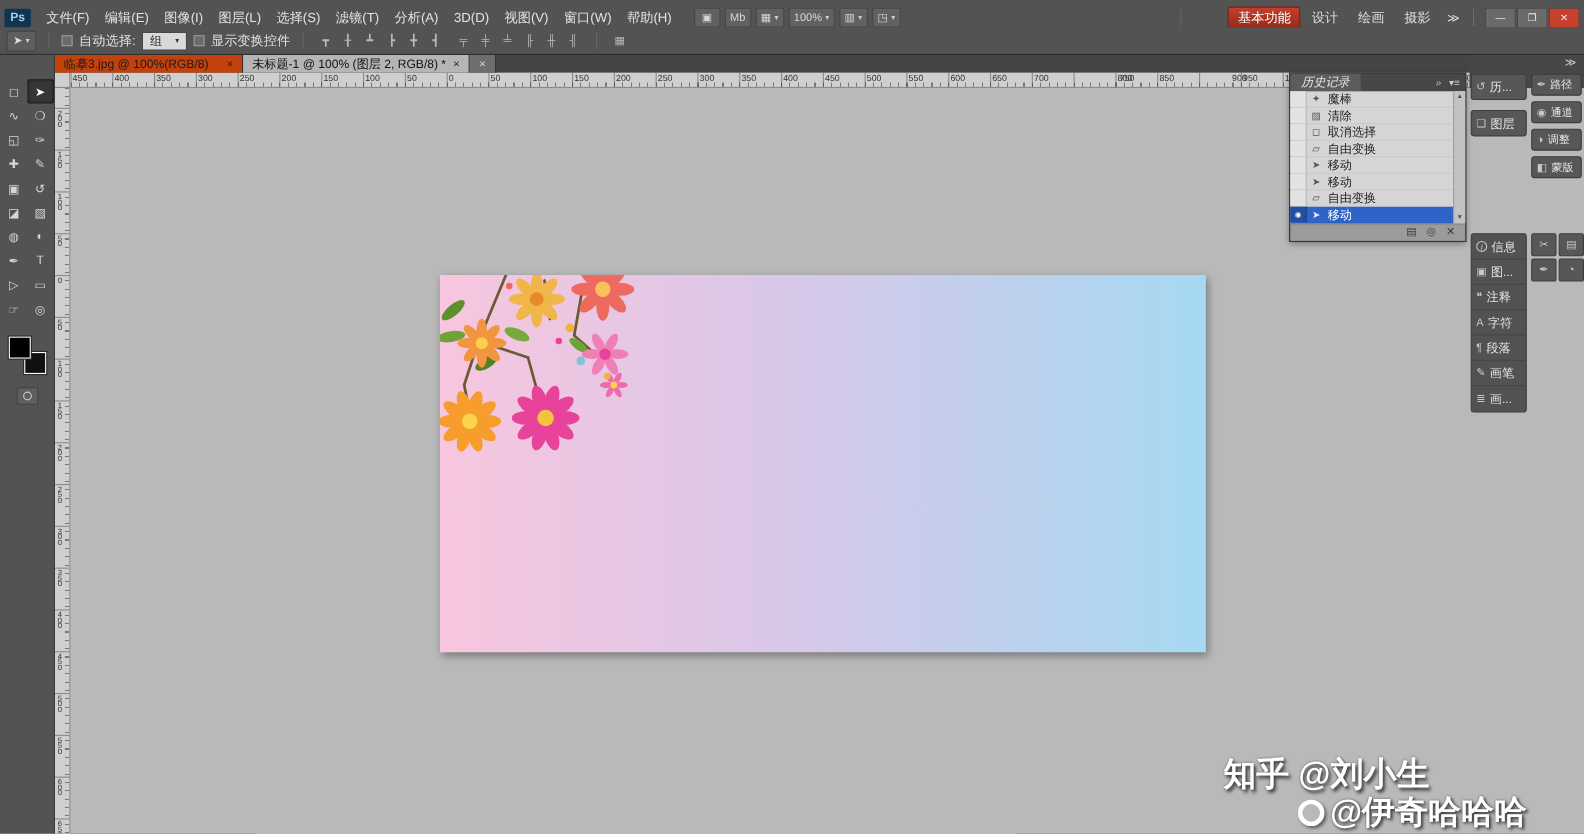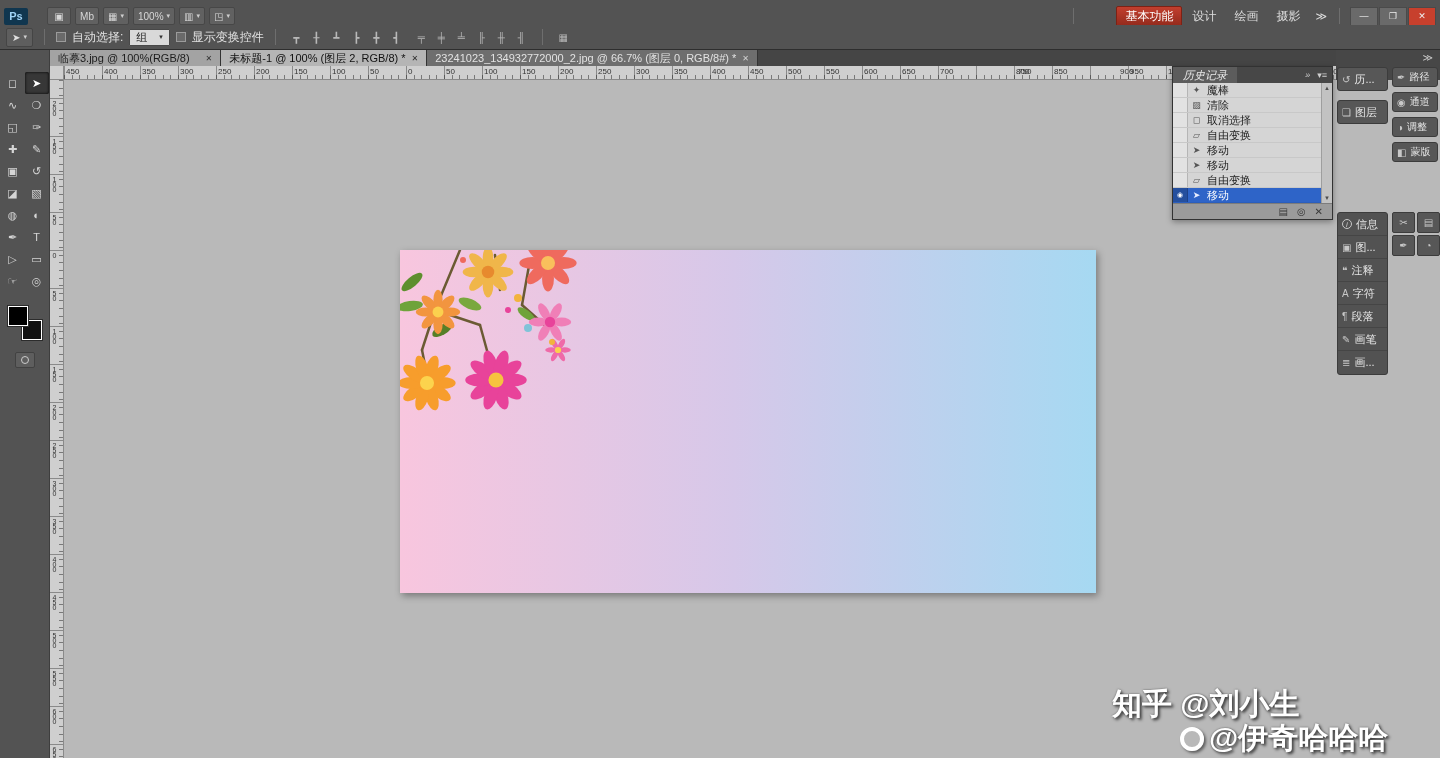--- a/index.html
+++ b/index.html
@@ -33,21 +33,21 @@
   .opt-label{color:#e0e0e0;font-size:12px;white-space:nowrap;}
   .dropdown{height:17px;background:#d9d9d9;border:1px solid #484848;color:#222;font-size:11px;display:flex;align-items:center;gap:12px;padding:0 6px;border-radius:1px;}
   .dropdown .caret{color:#333;}
   .icon-group{display:flex;gap:1px;}
   .opt-icon{width:19px;height:17px;color:#b8b8b8;font-size:10px;display:flex;align-items:center;justify-content:center;}
 
   
   .tab-bar{position:absolute;left:50px;top:50px;width:1390px;height:16px;background:#454545;display:flex;z-index:4;}
   .tab{display:flex;align-items:center;gap:6px;padding:0 8px;font-size:11px;border-right:1px solid #333;white-space:nowrap;}
   .tab.active{background:#b5b5b5;color:#111;}
-  .tab.inactive-light{background:#a3a3a3;color:#1c1c1c;gap:16px;}
+  .tab.inactive-light{background:#c2410c;color:#1c1c1c;gap:16px;}
   .tab.inactive-dark{background:#6e6e6e;color:#e2e2e2;}
   .tab-close{font-size:8px;opacity:.85;}
 
   
   .tool-strip{position:absolute;left:0;top:50px;width:50px;height:708px;background:var(--ui-dark,#535353);border-right:1px solid #3e3e3e;z-index:6;}
   .tools{display:grid;grid-template-columns:24px 24px;justify-content:center;margin-top:22px;}
   .tool{height:22px;display:flex;align-items:center;justify-content:center;color:#d5d5d5;font-size:11px;border-radius:2px;}
   .tool.active{background:#373737;box-shadow:inset 0 0 3px #000;color:#fff;}
   .swatches{position:relative;width:34px;height:34px;margin:14px auto 0;}
   .fg-swatch,.bg-swatch{position:absolute;width:20px;height:20px;border:1px solid #fff;box-shadow:0 0 0 1px #2c2c2c;}
@@ -109,20 +109,33 @@
   .w2{top:718px;left:1180px;display:flex;align-items:center;gap:5px;}
   .wm-logo{width:24px;height:24px;border:4px solid #fff;border-radius:50%;display:inline-block;box-shadow:2px 2px 3px rgba(0,0,0,.5);flex:none;}
 </style>
 </head>
 <body>
 
 <div id="app">
 
   <header class="menu-bar">
     <div class="ps-logo">Ps</div>
+    <nav class="menus">
+        <div class="menu-item">文件(F)</div>
+        <div class="menu-item">编辑(E)</div>
+        <div class="menu-item">图像(I)</div>
+        <div class="menu-item">图层(L)</div>
+        <div class="menu-item">选择(S)</div>
+        <div class="menu-item">滤镜(T)</div>
+        <div class="menu-item">分析(A)</div>
+        <div class="menu-item">3D(D)</div>
+        <div class="menu-item">视图(V)</div>
+        <div class="menu-item">窗口(W)</div>
+        <div class="menu-item">帮助(H)</div>
+      </nav>
     <div class="top-icons">
         <button class="top-icon">
           <span>▣</span>
         </button>
         <button class="top-icon">
           <span>Mb</span>
         </button>
         <button class="top-icon">
           <span>▦</span>
           <span class="caret">▾</span>
@@ -195,21 +208,20 @@
   <div class="tab-bar">
       <div class="tab inactive-light">
         <span class="tab-label">临摹3.jpg @ 100%(RGB/8)</span>
         <span class="tab-close">✕</span>
       </div>
       <div class="tab active">
         <span class="tab-label">未标题-1 @ 100% (图层 2, RGB/8) *</span>
         <span class="tab-close">✕</span>
       </div>
       <div class="tab inactive-dark">
-        <span class="tab-label">23241023_134932772000_2.jpg @ 66.7% (图层 0, RGB/8#) *</span>
         <span class="tab-close">✕</span>
       </div>
     </div>
 
   <div class="tool-strip">
     <div class="tools">
         <button class="tool">◻</button>
         <button class="tool active">➤</button>
         <button class="tool">∿</button>
         <button class="tool">❍</button>

